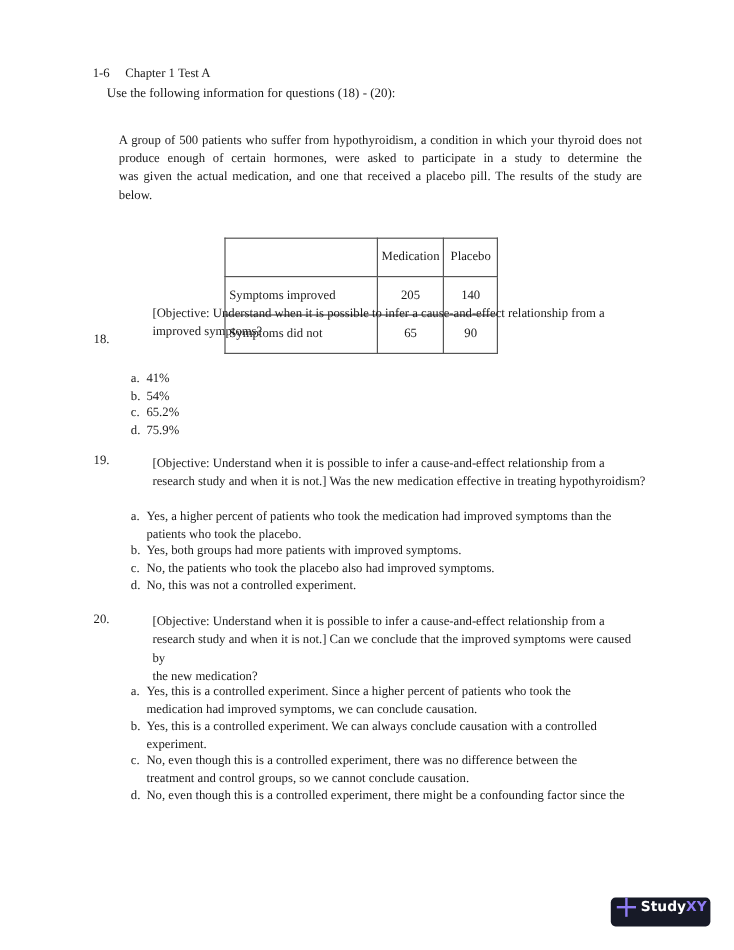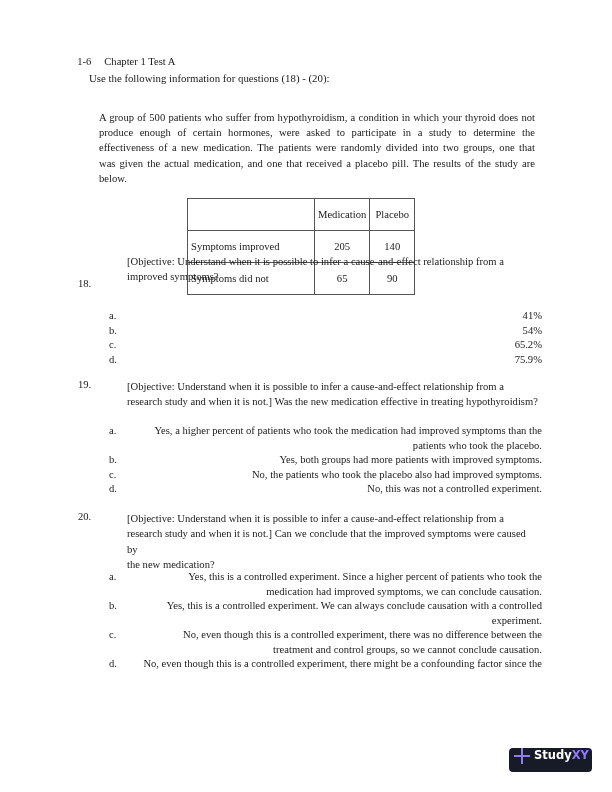--- a/index.html
+++ b/index.html
@@ -21,21 +21,21 @@
     table.data td.rowlabel { width: 120px; text-align: left; }
     table.data td.num { text-align: center; }
     table.data td.c1 { width: 46px; }
     table.data td.c2 { width: 38px; }
     .qnum { left: 78px; }
     .qtext { left: 99px; width: 440px; line-height: 15.3px; }
     .qtext span { display: block; padding-left: 28px; }
     .opt { left: 109px; width: 430px; line-height: 14.6px; }
     .opt .letter { position: absolute; left: 0; }
     .opt .otext { position: absolute; left: 13px; width: 420px; }
-    .opt .otext span { display: block; text-align: right; }
+    .opt .otext span { display: block; }
     .badge {
       left: 509px; top: 748px; width: 83px; height: 24px; background: #171a27; border-radius: 4px;
       display: flex; align-items: flex-start; font-family: "DejaVu Sans", sans-serif; font-weight: bold; font-size: 11.5px;
     }
     .badge .plus { width: 16px; height: 16px; position: relative; margin-left: 5px; margin-right: 4px; }
     .badge .plus::before, .badge .plus::after { content: ""; position: absolute; background: #8f7cf5; }
     .badge .plus::before { left: 7px; top: 0; width: 1.6px; height: 16px; }
     .badge .plus::after { left: 0; top: 7px; width: 16px; height: 1.6px; }
     .badge .b1 { color: #ffffff; }
     .badge .b2 { color: #8f7cf5; }
@@ -45,21 +45,20 @@
 
 <div class="abs header">
   <span class="pg">1-6</span><span>Chapter 1 Test A</span>
 </div>
 
 <div class="abs intro">Use the following information for questions (18) - (20):</div>
 
 <div class="abs para">
   <span class="line">A group of 500 patients who suffer from hypothyroidism, a condition in which your thyroid does not</span>
   <span class="line">produce enough of certain hormones, were asked to participate in a study to determine the</span>
-  <span class="line">effectiveness of a new medication. The patients were randomly divided into two groups, one that</span>
   <span class="line">was given the actual medication, and one that received a placebo pill. The results of the study are</span>
   <span class="line last">below.</span>
 </div>
 
 <table class="data">
   <tbody>
       <tr>
     <td class="rowlabel"></td>
     <td class="num c1">Medication</td>
     <td class="num c2">Placebo</td>

